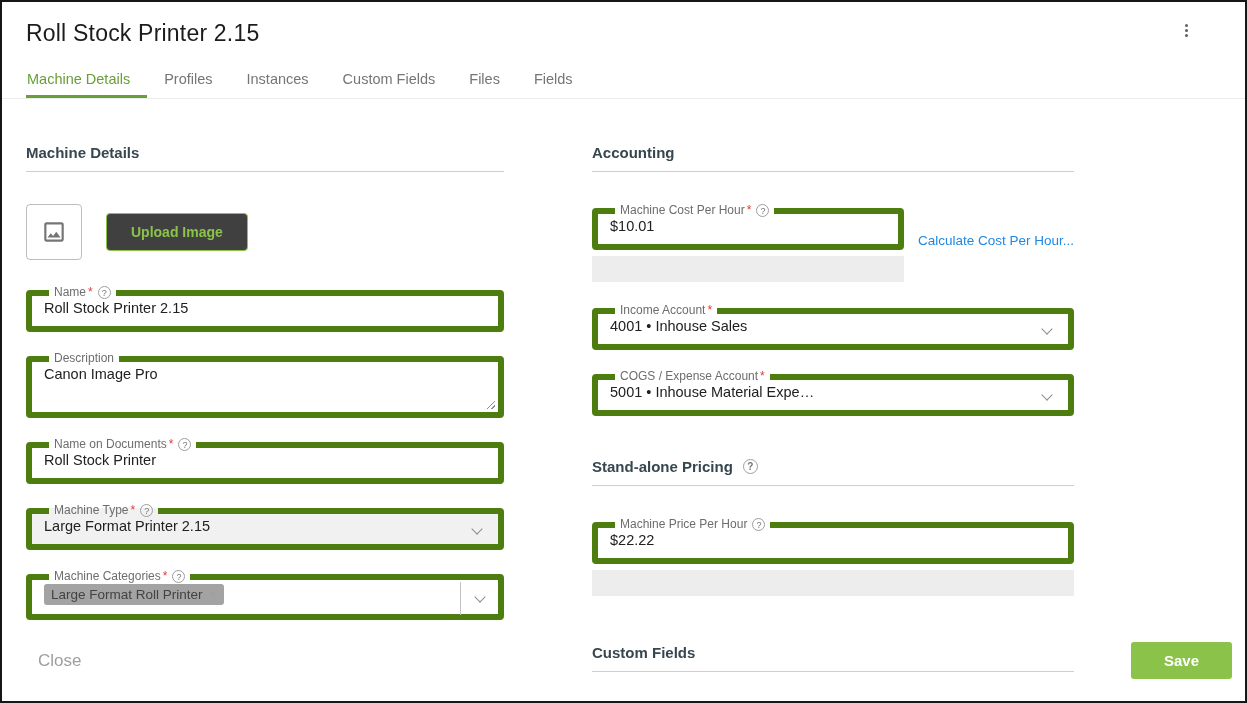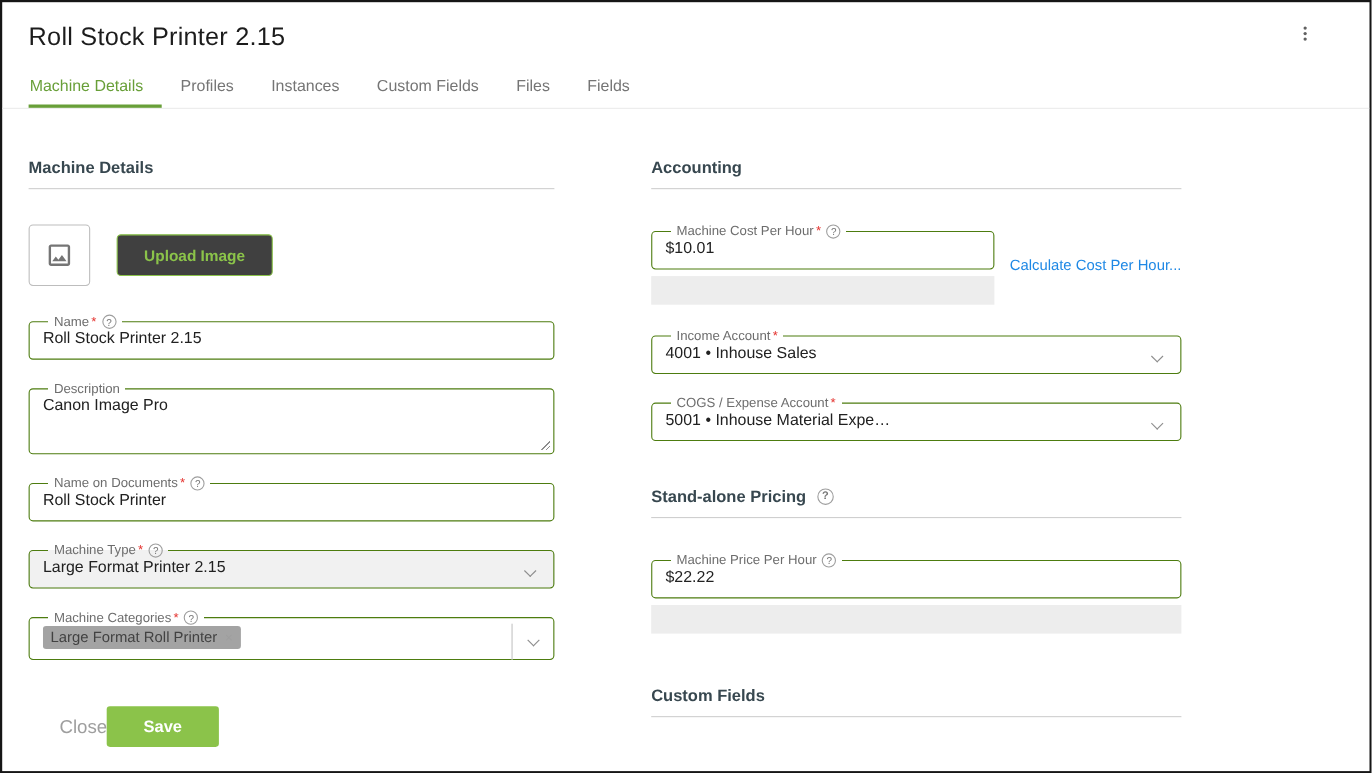--- a/index.html
+++ b/index.html
@@ -19,21 +19,21 @@
   .tab { padding:10px 17px 11px; font-size:14.5px; color:#757575; cursor:pointer; white-space:nowrap; }
   .tab:first-child { padding-left:1px; }
   .tab.active { color:#689f38; font-weight:500; border-bottom:3px solid #689f38; padding-bottom:8px; }
   
   .content { display:flex; padding:45px 24px 0; gap:88px; }
   .col-left  { width:478px; }
   .col-right { width:482px; }
   .section-head { display:flex; align-items:center; font-size:15px; font-weight:700; color:#37474f;
     padding-bottom:10px; border-bottom:1px solid #cfcfcf; margin-bottom:32px; }
   
-  fieldset.field { position:relative; border:1px solid #4d7c0f; border-radius:4px;
+  fieldset.field { position:relative; border:6px solid #4d7c0f; border-radius:4px;
     margin:0 0 20px; padding:0 12px 9px; min-width:0; background:#fff; }
   fieldset.field legend { font-size:12px; color:#6d6d6d; padding:0 5px; margin-left:5px; line-height:13px; white-space:nowrap; }
   .val { font-size:14.5px; color:#212121; padding-top:1px; min-height:18px;
     white-space:nowrap; overflow:hidden; text-overflow:ellipsis; }
   .req::after { content:"*"; color:#e53935; margin-left:2px; font-size:12px; }
   .qicon { display:inline-block; width:13px; height:13px; border:1px solid #9e9e9e; border-radius:50%;
     margin-left:5px; text-align:center; line-height:12px; font-size:9px; color:#757575; }
   .qicon::after { content:"?"; }
   .chev { position:absolute; right:17px; top:50%; width:8px; height:8px; margin-top:-6px;
     border-right:1.6px solid #8d8d8d; border-bottom:1.6px solid #8d8d8d; transform:rotate(45deg); }
@@ -61,22 +61,22 @@
   
   .helper-bar { height:26px; background:#ededed; margin-top:6px; }
   .cost-row { display:flex; align-items:flex-start; gap:14px; margin-bottom:22px; }
   .cost-block { width:328px; }
   .cost-block fieldset.field { margin-bottom:0; }
   .link { font-size:13.5px; color:#1e88e5; text-decoration:none; margin-top:29px; white-space:nowrap; cursor:pointer; }
   .price-block { margin-bottom:48px; }
   .price-block fieldset.field { margin-bottom:0; }
   .gap-before-section { margin-top:42px; }
   
-  .footer { position:absolute; left:28px; right:13px; bottom:22px;
-    display:flex; justify-content:flex-start; align-items:center; }
+  .footer { position:absolute; left:12px; right:13px; bottom:22px;
+    display:flex; justify-content:space-between; align-items:center; }
   .btn-close { background:none; border:none; color:#9e9e9e; font-size:17px; padding:8px 0;
     margin-left:24px; cursor:pointer; font-family:inherit; }
   .btn-save { background:#8bc34a; color:#fff; border:none; border-radius:3px; font-size:15px;
     font-weight:700; padding:10px 33px; cursor:pointer; font-family:inherit; }
   svg { display:block; }
 </style>
 </head>
 <body>
 
 <div class="frame">

